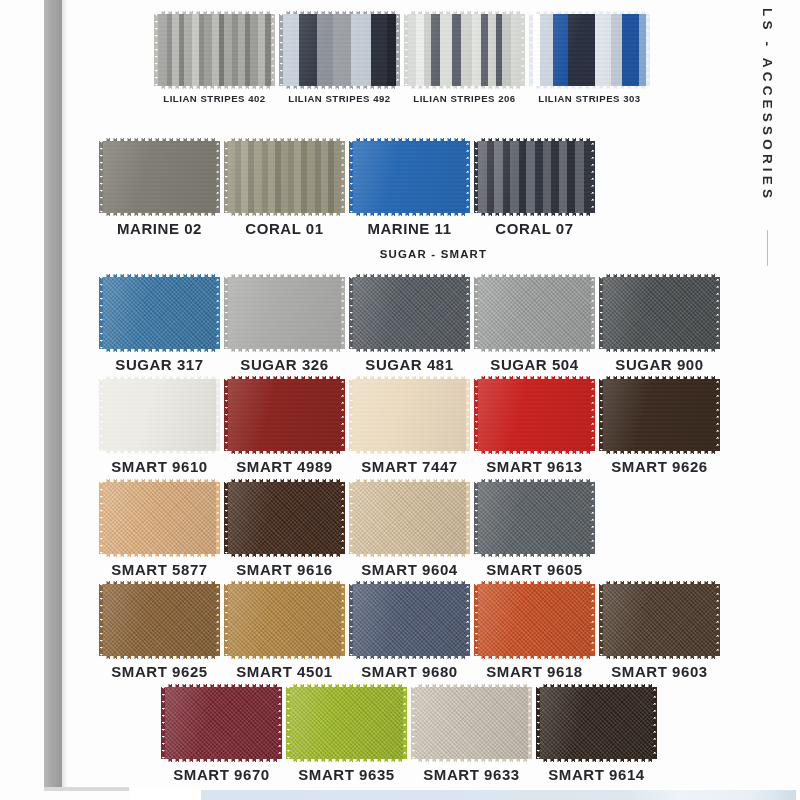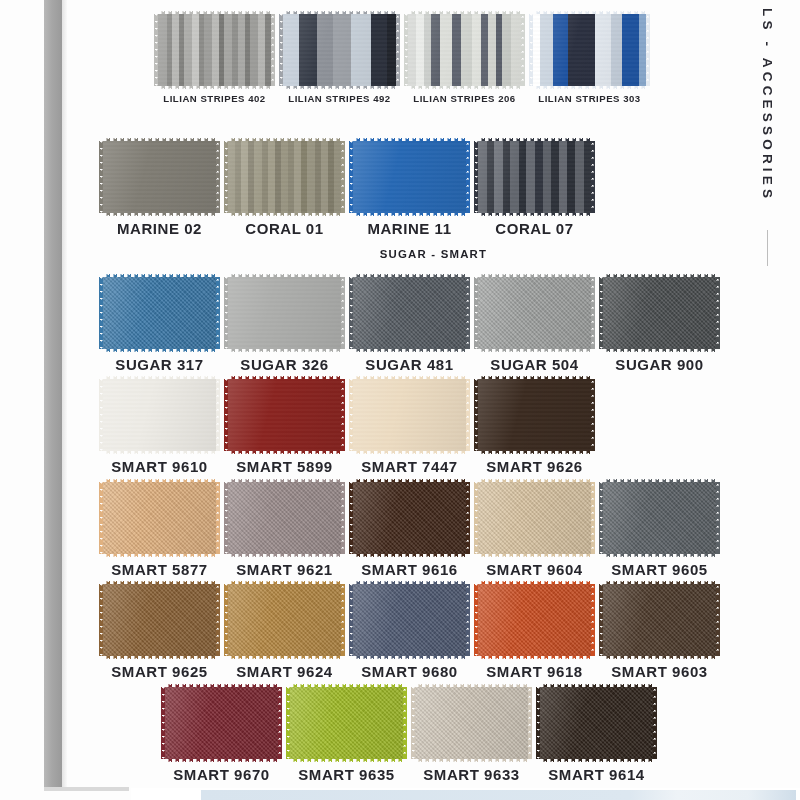--- a/index.html
+++ b/index.html
@@ -358,37 +358,50 @@
           <div class="swatch-wrap">
             <div class="swatch" style="background: rgb(138, 36, 32);">
               <div class="texture flat"></div>
               <div class="gloss"></div>
             </div>
             <div class="pink-top" style="background-image: linear-gradient(135deg, transparent 50%, rgb(138, 36, 32) 50%), linear-gradient(225deg, transparent 50%, rgb(138, 36, 32) 50%); background-size: 7px 8px, 7px 8px; background-position: 0px 0px, 3.5px 0px;"></div>
             <div class="pink-bot" style="background-image: linear-gradient(45deg, transparent 50%, rgb(138, 36, 32) 50%), linear-gradient(315deg, transparent 50%, rgb(138, 36, 32) 50%); background-size: 7px 8px, 7px 8px; background-position: 0px -4px, 3.5px -4px;"></div>
             <div class="pink-left" style="background-image: linear-gradient(225deg, transparent 50%, rgb(138, 36, 32) 50%), linear-gradient(135deg, transparent 50%, rgb(138, 36, 32) 50%); background-size: 8px 7px, 8px 7px; background-position: 0px 0px, 0px 3.5px;"></div>
             <div class="pink-right" style="background-image: linear-gradient(315deg, transparent 50%, rgb(138, 36, 32) 50%), linear-gradient(45deg, transparent 50%, rgb(138, 36, 32) 50%); background-size: 8px 7px, 8px 7px; background-position: -4px 0px, -4px 3.5px;"></div>
           </div>
-          <div class="label">SMART 5899</div>
+          <div class="label">SMART 4989</div>
         </div>
         <div class="cell">
           <div class="swatch-wrap">
             <div class="swatch" style="background: rgb(237, 220, 194);">
               <div class="texture flat"></div>
               <div class="gloss"></div>
             </div>
             <div class="pink-top" style="background-image: linear-gradient(135deg, transparent 50%, rgb(237, 220, 194) 50%), linear-gradient(225deg, transparent 50%, rgb(237, 220, 194) 50%); background-size: 7px 8px, 7px 8px; background-position: 0px 0px, 3.5px 0px;"></div>
             <div class="pink-bot" style="background-image: linear-gradient(45deg, transparent 50%, rgb(237, 220, 194) 50%), linear-gradient(315deg, transparent 50%, rgb(237, 220, 194) 50%); background-size: 7px 8px, 7px 8px; background-position: 0px -4px, 3.5px -4px;"></div>
             <div class="pink-left" style="background-image: linear-gradient(225deg, transparent 50%, rgb(237, 220, 194) 50%), linear-gradient(135deg, transparent 50%, rgb(237, 220, 194) 50%); background-size: 8px 7px, 8px 7px; background-position: 0px 0px, 0px 3.5px;"></div>
             <div class="pink-right" style="background-image: linear-gradient(315deg, transparent 50%, rgb(237, 220, 194) 50%), linear-gradient(45deg, transparent 50%, rgb(237, 220, 194) 50%); background-size: 8px 7px, 8px 7px; background-position: -4px 0px, -4px 3.5px;"></div>
           </div>
           <div class="label">SMART 7447</div>
         </div>
         <div class="cell">
           <div class="swatch-wrap">
+            <div class="swatch" style="background: rgb(201, 33, 31);">
+              <div class="texture flat"></div>
+              <div class="gloss"></div>
+            </div>
+            <div class="pink-top" style="background-image: linear-gradient(135deg, transparent 50%, rgb(201, 33, 31) 50%), linear-gradient(225deg, transparent 50%, rgb(201, 33, 31) 50%); background-size: 7px 8px, 7px 8px; background-position: 0px 0px, 3.5px 0px;"></div>
+            <div class="pink-bot" style="background-image: linear-gradient(45deg, transparent 50%, rgb(201, 33, 31) 50%), linear-gradient(315deg, transparent 50%, rgb(201, 33, 31) 50%); background-size: 7px 8px, 7px 8px; background-position: 0px -4px, 3.5px -4px;"></div>
+            <div class="pink-left" style="background-image: linear-gradient(225deg, transparent 50%, rgb(201, 33, 31) 50%), linear-gradient(135deg, transparent 50%, rgb(201, 33, 31) 50%); background-size: 8px 7px, 8px 7px; background-position: 0px 0px, 0px 3.5px;"></div>
+            <div class="pink-right" style="background-image: linear-gradient(315deg, transparent 50%, rgb(201, 33, 31) 50%), linear-gradient(45deg, transparent 50%, rgb(201, 33, 31) 50%); background-size: 8px 7px, 8px 7px; background-position: -4px 0px, -4px 3.5px;"></div>
+          </div>
+          <div class="label">SMART 9613</div>
+        </div>
+        <div class="cell">
+          <div class="swatch-wrap">
             <div class="swatch" style="background: rgb(59, 43, 32);">
               <div class="texture flat"></div>
               <div class="gloss"></div>
             </div>
             <div class="pink-top" style="background-image: linear-gradient(135deg, transparent 50%, rgb(59, 43, 32) 50%), linear-gradient(225deg, transparent 50%, rgb(59, 43, 32) 50%); background-size: 7px 8px, 7px 8px; background-position: 0px 0px, 3.5px 0px;"></div>
             <div class="pink-bot" style="background-image: linear-gradient(45deg, transparent 50%, rgb(59, 43, 32) 50%), linear-gradient(315deg, transparent 50%, rgb(59, 43, 32) 50%); background-size: 7px 8px, 7px 8px; background-position: 0px -4px, 3.5px -4px;"></div>
             <div class="pink-left" style="background-image: linear-gradient(225deg, transparent 50%, rgb(59, 43, 32) 50%), linear-gradient(135deg, transparent 50%, rgb(59, 43, 32) 50%); background-size: 8px 7px, 8px 7px; background-position: 0px 0px, 0px 3.5px;"></div>
             <div class="pink-right" style="background-image: linear-gradient(315deg, transparent 50%, rgb(59, 43, 32) 50%), linear-gradient(45deg, transparent 50%, rgb(59, 43, 32) 50%); background-size: 8px 7px, 8px 7px; background-position: -4px 0px, -4px 3.5px;"></div>
           </div>
           <div class="label">SMART 9626</div>
@@ -403,33 +416,20 @@
             </div>
             <div class="pink-top" style="background-image: linear-gradient(135deg, transparent 50%, rgb(224, 177, 128) 50%), linear-gradient(225deg, transparent 50%, rgb(224, 177, 128) 50%); background-size: 7px 8px, 7px 8px; background-position: 0px 0px, 3.5px 0px;"></div>
             <div class="pink-bot" style="background-image: linear-gradient(45deg, transparent 50%, rgb(224, 177, 128) 50%), linear-gradient(315deg, transparent 50%, rgb(224, 177, 128) 50%); background-size: 7px 8px, 7px 8px; background-position: 0px -4px, 3.5px -4px;"></div>
             <div class="pink-left" style="background-image: linear-gradient(225deg, transparent 50%, rgb(224, 177, 128) 50%), linear-gradient(135deg, transparent 50%, rgb(224, 177, 128) 50%); background-size: 8px 7px, 8px 7px; background-position: 0px 0px, 0px 3.5px;"></div>
             <div class="pink-right" style="background-image: linear-gradient(315deg, transparent 50%, rgb(224, 177, 128) 50%), linear-gradient(45deg, transparent 50%, rgb(224, 177, 128) 50%); background-size: 8px 7px, 8px 7px; background-position: -4px 0px, -4px 3.5px;"></div>
           </div>
           <div class="label">SMART 5877</div>
         </div>
         <div class="cell">
           <div class="swatch-wrap">
-            <div class="swatch" style="background: rgb(155, 141, 141);">
-              <div class="texture weave"></div>
-              <div class="gloss"></div>
-            </div>
-            <div class="pink-top" style="background-image: linear-gradient(135deg, transparent 50%, rgb(155, 141, 141) 50%), linear-gradient(225deg, transparent 50%, rgb(155, 141, 141) 50%); background-size: 7px 8px, 7px 8px; background-position: 0px 0px, 3.5px 0px;"></div>
-            <div class="pink-bot" style="background-image: linear-gradient(45deg, transparent 50%, rgb(155, 141, 141) 50%), linear-gradient(315deg, transparent 50%, rgb(155, 141, 141) 50%); background-size: 7px 8px, 7px 8px; background-position: 0px -4px, 3.5px -4px;"></div>
-            <div class="pink-left" style="background-image: linear-gradient(225deg, transparent 50%, rgb(155, 141, 141) 50%), linear-gradient(135deg, transparent 50%, rgb(155, 141, 141) 50%); background-size: 8px 7px, 8px 7px; background-position: 0px 0px, 0px 3.5px;"></div>
-            <div class="pink-right" style="background-image: linear-gradient(315deg, transparent 50%, rgb(155, 141, 141) 50%), linear-gradient(45deg, transparent 50%, rgb(155, 141, 141) 50%); background-size: 8px 7px, 8px 7px; background-position: -4px 0px, -4px 3.5px;"></div>
-          </div>
-          <div class="label">SMART 9621</div>
-        </div>
-        <div class="cell">
-          <div class="swatch-wrap">
             <div class="swatch" style="background: rgb(66, 40, 26);">
               <div class="texture weave"></div>
               <div class="gloss"></div>
             </div>
             <div class="pink-top" style="background-image: linear-gradient(135deg, transparent 50%, rgb(66, 40, 26) 50%), linear-gradient(225deg, transparent 50%, rgb(66, 40, 26) 50%); background-size: 7px 8px, 7px 8px; background-position: 0px 0px, 3.5px 0px;"></div>
             <div class="pink-bot" style="background-image: linear-gradient(45deg, transparent 50%, rgb(66, 40, 26) 50%), linear-gradient(315deg, transparent 50%, rgb(66, 40, 26) 50%); background-size: 7px 8px, 7px 8px; background-position: 0px -4px, 3.5px -4px;"></div>
             <div class="pink-left" style="background-image: linear-gradient(225deg, transparent 50%, rgb(66, 40, 26) 50%), linear-gradient(135deg, transparent 50%, rgb(66, 40, 26) 50%); background-size: 8px 7px, 8px 7px; background-position: 0px 0px, 0px 3.5px;"></div>
             <div class="pink-right" style="background-image: linear-gradient(315deg, transparent 50%, rgb(66, 40, 26) 50%), linear-gradient(45deg, transparent 50%, rgb(66, 40, 26) 50%); background-size: 8px 7px, 8px 7px; background-position: -4px 0px, -4px 3.5px;"></div>
           </div>
           <div class="label">SMART 9616</div>
@@ -479,21 +479,21 @@
           <div class="swatch-wrap">
             <div class="swatch" style="background: rgb(181, 136, 67);">
               <div class="texture weave"></div>
               <div class="gloss"></div>
             </div>
             <div class="pink-top" style="background-image: linear-gradient(135deg, transparent 50%, rgb(181, 136, 67) 50%), linear-gradient(225deg, transparent 50%, rgb(181, 136, 67) 50%); background-size: 7px 8px, 7px 8px; background-position: 0px 0px, 3.5px 0px;"></div>
             <div class="pink-bot" style="background-image: linear-gradient(45deg, transparent 50%, rgb(181, 136, 67) 50%), linear-gradient(315deg, transparent 50%, rgb(181, 136, 67) 50%); background-size: 7px 8px, 7px 8px; background-position: 0px -4px, 3.5px -4px;"></div>
             <div class="pink-left" style="background-image: linear-gradient(225deg, transparent 50%, rgb(181, 136, 67) 50%), linear-gradient(135deg, transparent 50%, rgb(181, 136, 67) 50%); background-size: 8px 7px, 8px 7px; background-position: 0px 0px, 0px 3.5px;"></div>
             <div class="pink-right" style="background-image: linear-gradient(315deg, transparent 50%, rgb(181, 136, 67) 50%), linear-gradient(45deg, transparent 50%, rgb(181, 136, 67) 50%); background-size: 8px 7px, 8px 7px; background-position: -4px 0px, -4px 3.5px;"></div>
           </div>
-          <div class="label">SMART 9624</div>
+          <div class="label">SMART 4501</div>
         </div>
         <div class="cell">
           <div class="swatch-wrap">
             <div class="swatch" style="background: rgb(79, 90, 114);">
               <div class="texture weave"></div>
               <div class="gloss"></div>
             </div>
             <div class="pink-top" style="background-image: linear-gradient(135deg, transparent 50%, rgb(79, 90, 114) 50%), linear-gradient(225deg, transparent 50%, rgb(79, 90, 114) 50%); background-size: 7px 8px, 7px 8px; background-position: 0px 0px, 3.5px 0px;"></div>
             <div class="pink-bot" style="background-image: linear-gradient(45deg, transparent 50%, rgb(79, 90, 114) 50%), linear-gradient(315deg, transparent 50%, rgb(79, 90, 114) 50%); background-size: 7px 8px, 7px 8px; background-position: 0px -4px, 3.5px -4px;"></div>
             <div class="pink-left" style="background-image: linear-gradient(225deg, transparent 50%, rgb(79, 90, 114) 50%), linear-gradient(135deg, transparent 50%, rgb(79, 90, 114) 50%); background-size: 8px 7px, 8px 7px; background-position: 0px 0px, 0px 3.5px;"></div>

